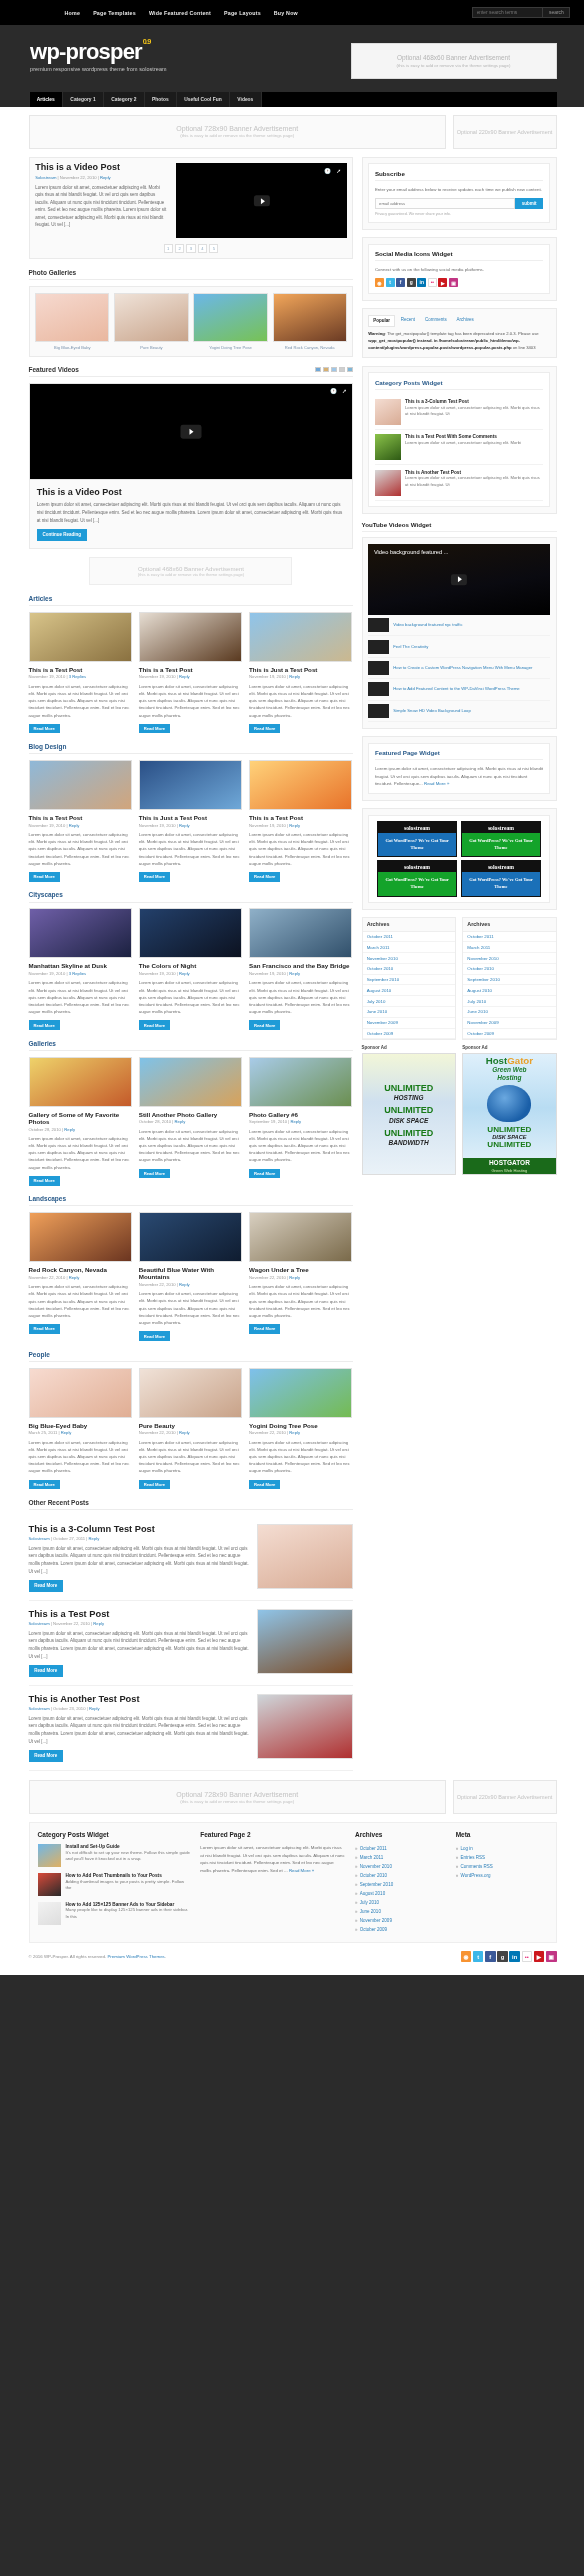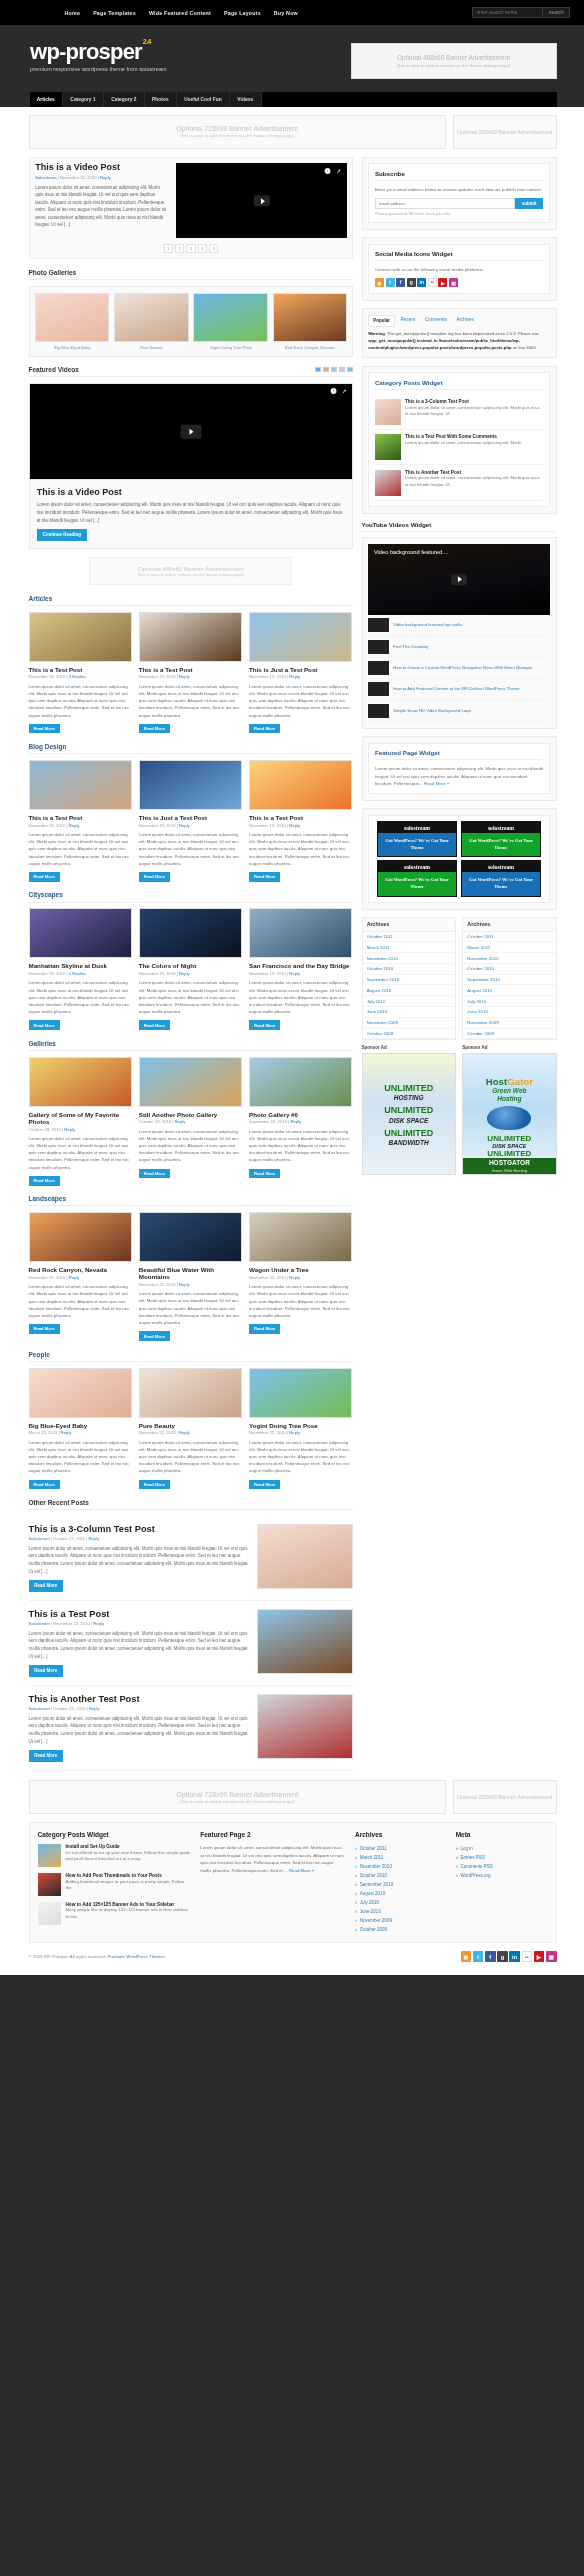--- a/index.html
+++ b/index.html
@@ -212,21 +212,21 @@
   <div class="searchbox">
     <input placeholder="enter search terms" style="">
     <button>search</button>
   </div>
 </div>
 
 <header class="header">
   <div class="wrap">
     <div class="hdr-inner">
       <div class="logo">
-        <div class="logo-main"><span>wp-prosper</span><span class="logo-sup">2.4</span></div>
+        <div class="logo-main"><span>wp-prosper</span><span class="logo-sup">0.9</span></div>
         <div class="logo-tag">premium responsive wordpress theme from solostream</div>
       </div>
       <div class="hdr-ad">
         <div class="l1">Optional 468x60 Banner Advertisement</div>
         <div class="l2">(this is easy to add or remove via the theme settings page)</div>
       </div>
     </div>
   </div>
   <div class="wrap">
     <nav class="mainnav">
@@ -761,21 +761,21 @@
               <div style="font:bold 9px 'Liberation Sans',sans-serif;color:#187a18">UNLIMITED</div>
               <div style="font:italic bold 6.5px 'Liberation Sans',sans-serif;color:#222">HOSTING</div>
               <div style="font:bold 9px 'Liberation Sans',sans-serif;color:#187a18;margin-top:2.4px">UNLIMITED</div>
               <div style="font:italic bold 6.5px 'Liberation Sans',sans-serif;color:#222">DISK SPACE</div>
               <div style="font:bold 9px 'Liberation Sans',sans-serif;color:#187a18;margin-top:2.4px">UNLIMITED</div>
               <div style="font:italic bold 6.5px 'Liberation Sans',sans-serif;color:#222">BANDWIDTH</div>
             </div>
           </div>
           <div style="flex:1">
             <div class="sponsorlbl">Sponsor Ad</div>
-            <div class="sponsorad" style="background:linear-gradient(180deg,#dff0fb,#b8dcf2 45%,#e8f4fb);display:flex;flex-direction:column;align-items:center;padding-top:22px;">
+            <div class="sponsorad" style="background:linear-gradient(180deg,#dff0fb,#b8dcf2 45%,#e8f4fb);display:flex;flex-direction:column;align-items:center;padding-top:1px;">
               <div style="font:bold 9.7px 'Liberation Sans',sans-serif;">
                 <span style="color:#1a7a2a">Host</span><span style="color:#e8a02a">Gator</span>
               </div>
               <div style="font:italic bold 6.5px 'Liberation Sans',sans-serif;color:#1a7a2a;text-align:center;line-height:1.2;width:57px">Green Web Hosting</div>
               <div style="width:44px;height:37px;margin:3.2px 0;border-radius:50% 50% 45% 45%;background:radial-gradient(circle at 40% 35%,#6aa8e0,#1a5fa8 70%);"></div>
               <div style="font:bold 8.1px 'Liberation Sans',sans-serif;color:#187a18">UNLIMITED</div>
               <div style="font:italic bold 5.7px 'Liberation Sans',sans-serif;color:#222">DISK SPACE</div>
               <div style="font:bold 8.1px 'Liberation Sans',sans-serif;color:#187a18">UNLIMITED</div>
               <div style="margin-top:auto;width:100%;background:#1a6a1a;color:#fff;text-align:center;font:bold 6.5px 'Liberation Sans',sans-serif;padding:1.6px 0">HOSTGATOR</div>
               <div style="width:100%;background:#1a6a1a;color:#cfe8b0;text-align:center;font:4.1px 'Liberation Sans',sans-serif;padding-bottom:1.6px">Green Web Hosting</div>

